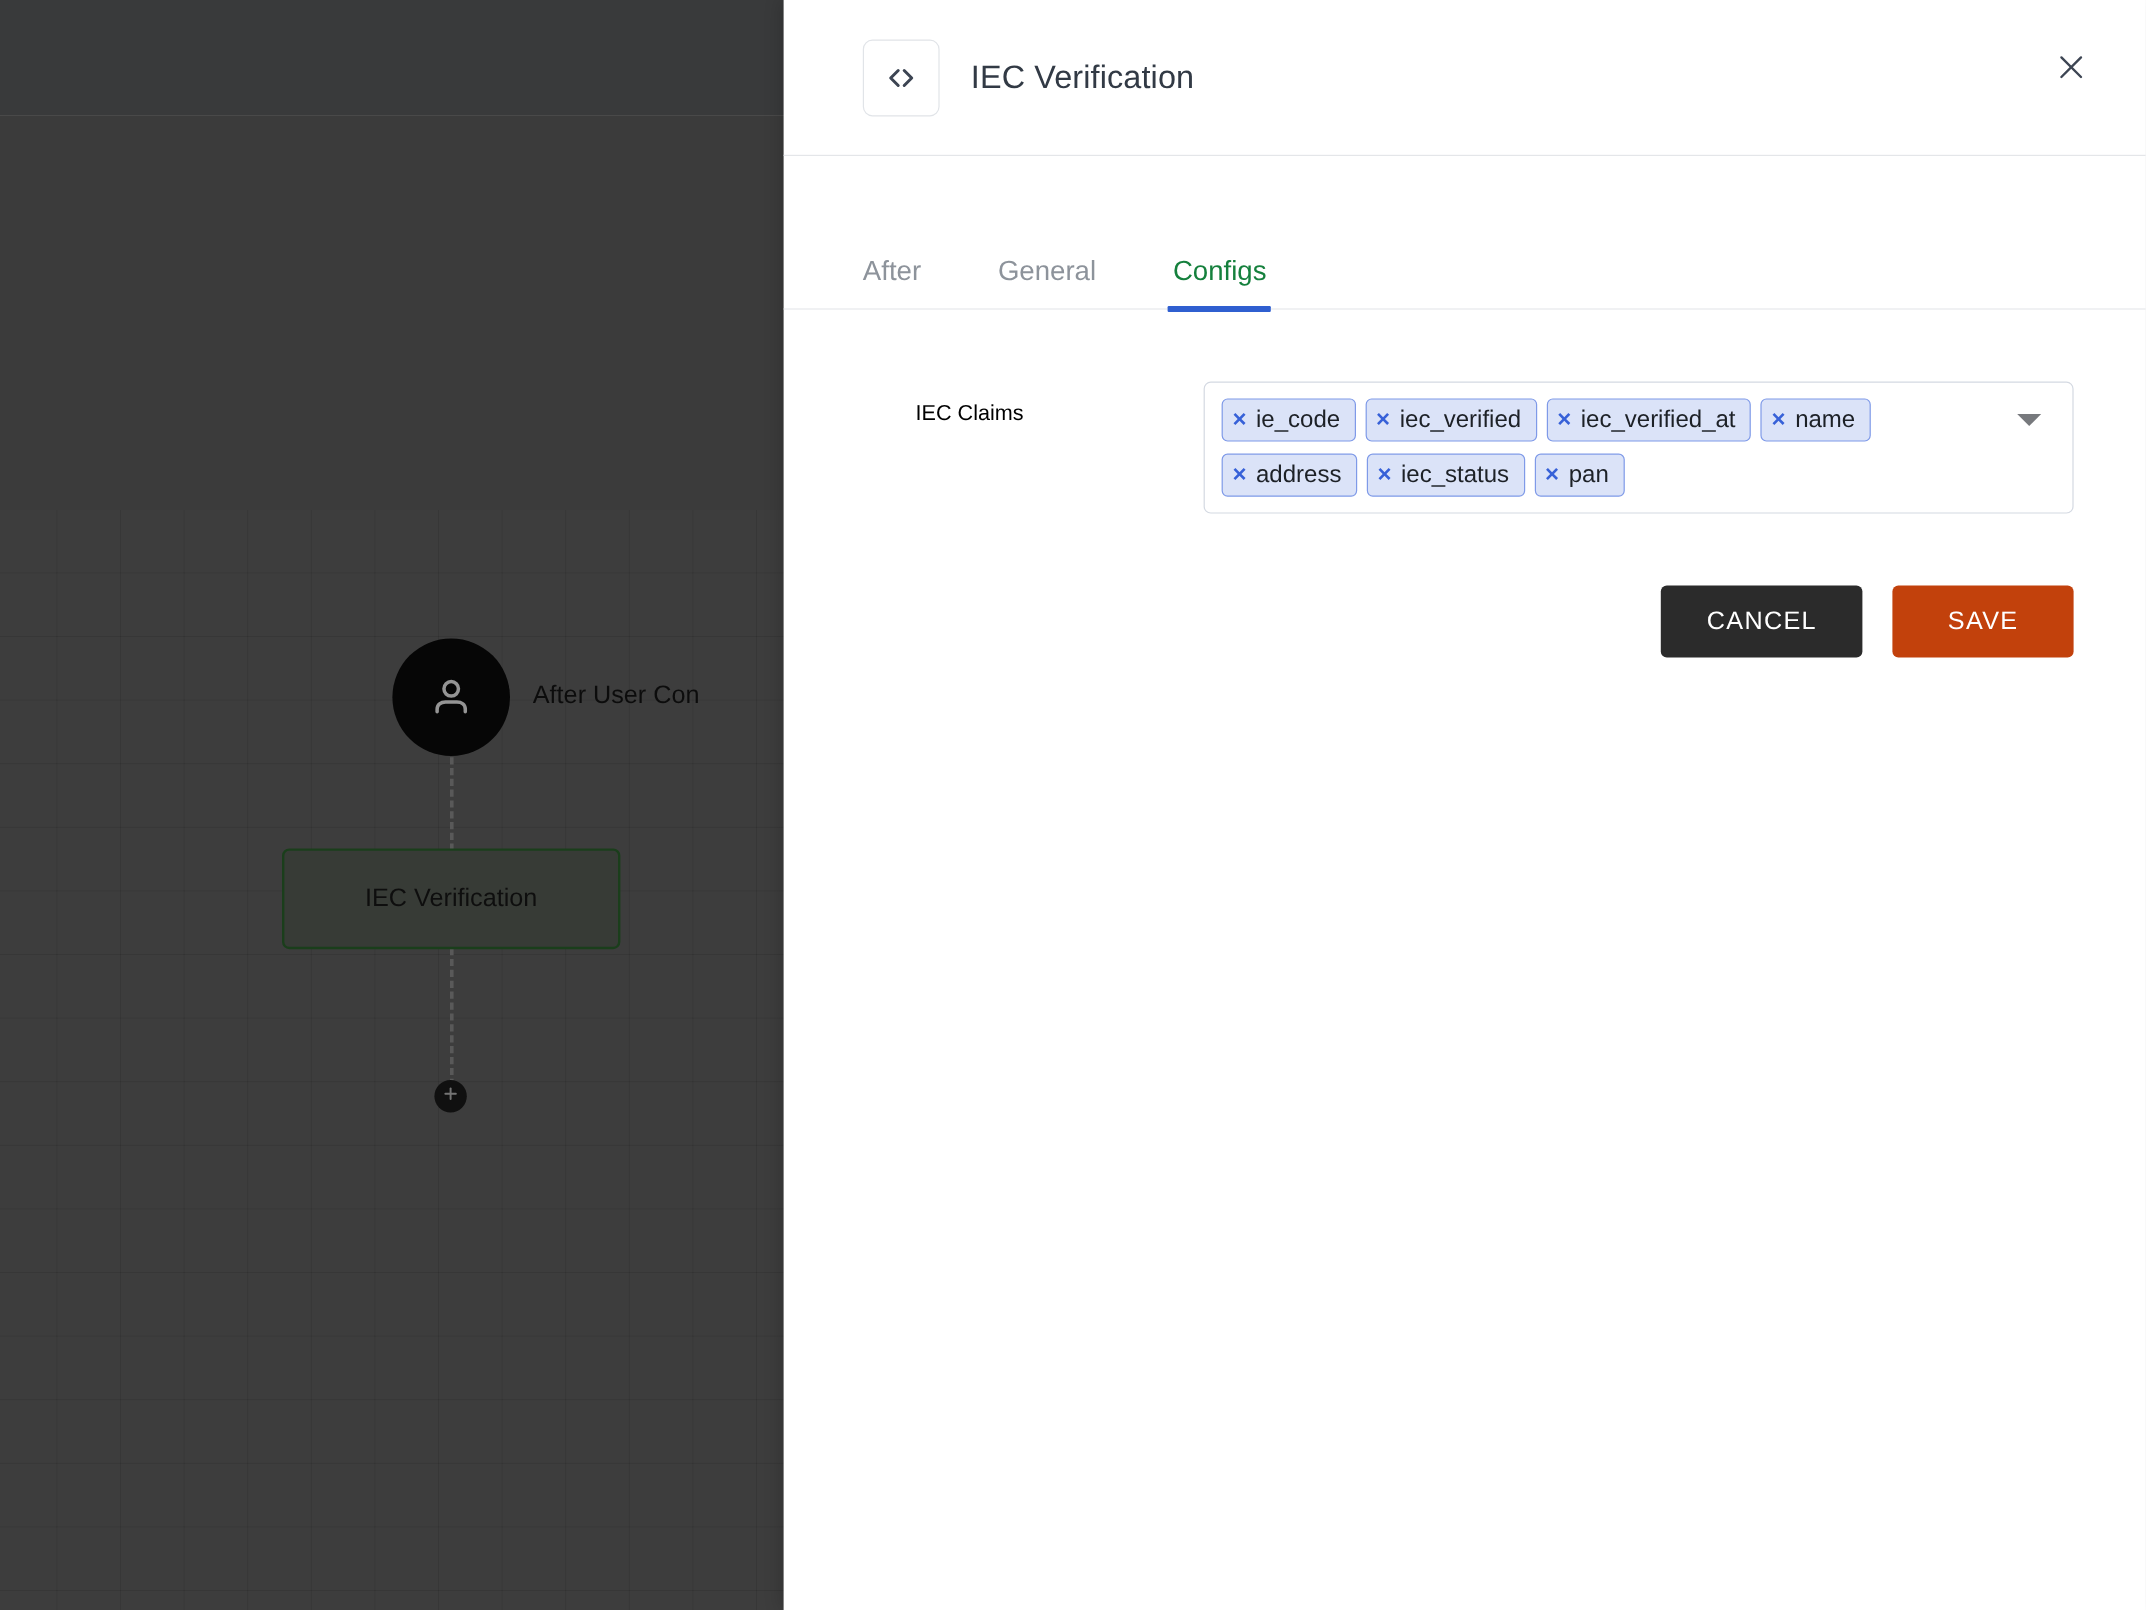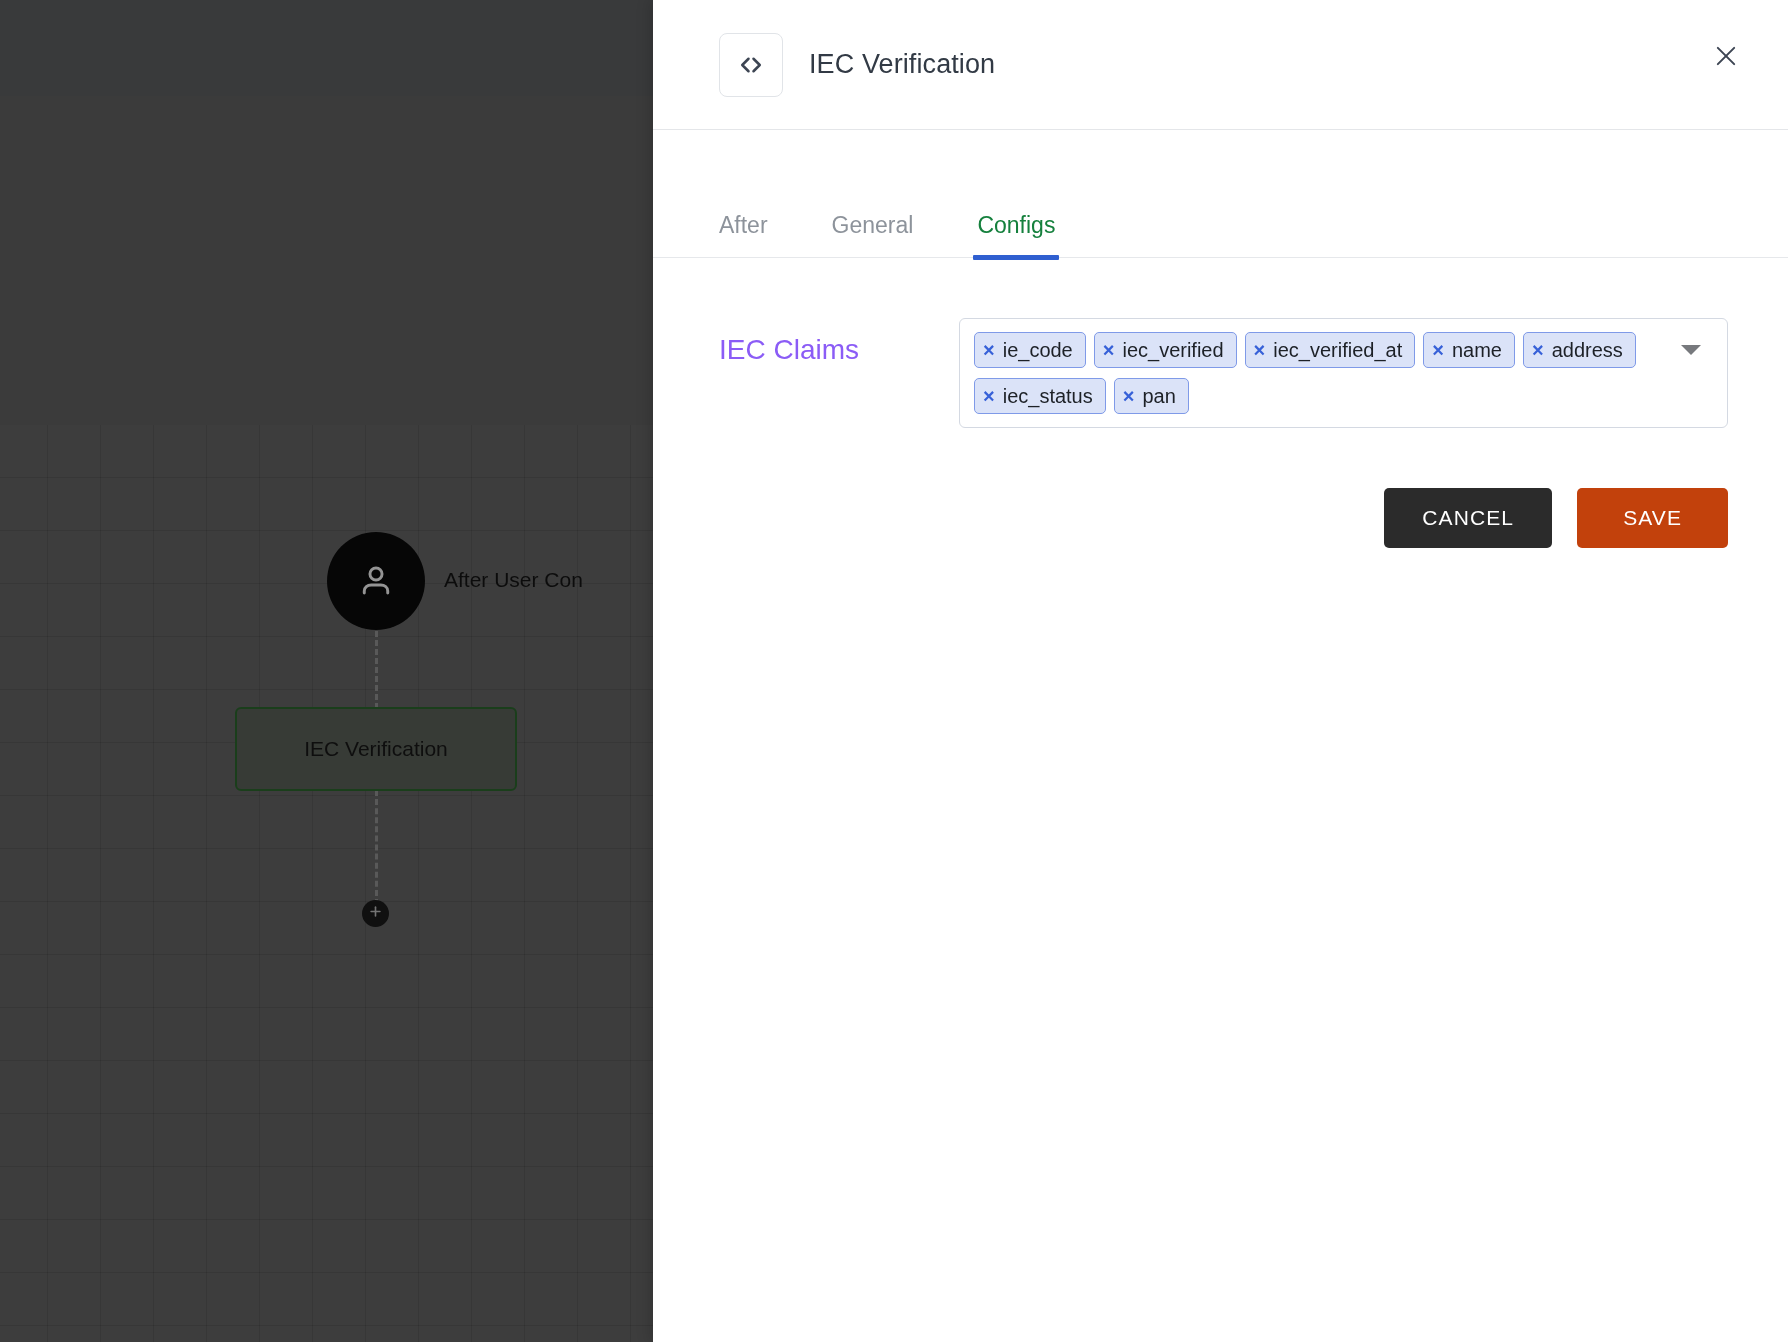--- a/index.html
+++ b/index.html
@@ -240,23 +240,24 @@
   }
 
   .form-row {
     display: flex;
     align-items: flex-start;
   }
 
   .form-label {
     width: 240px;
     flex: 0 0 240px;
-    font-size: 28px;
-    color: #8b5cf6;
+    font-size: 18px;
+    color: #000000;
     padding-top: 16px;
+    margin-left: 44px;
   }
 
   .field-col {
     flex: 1 1 auto;
   }
 
   .chips-field {
     position: relative;
     border: 1px solid #d4d9e2;
     border-radius: 6px;

